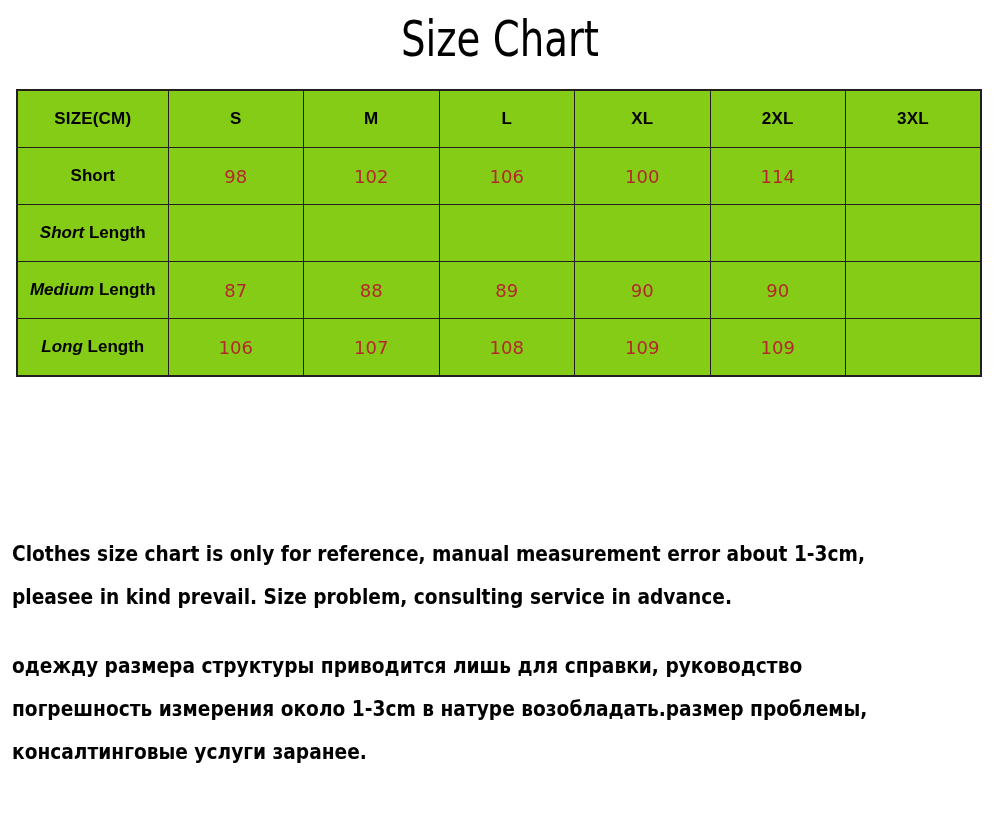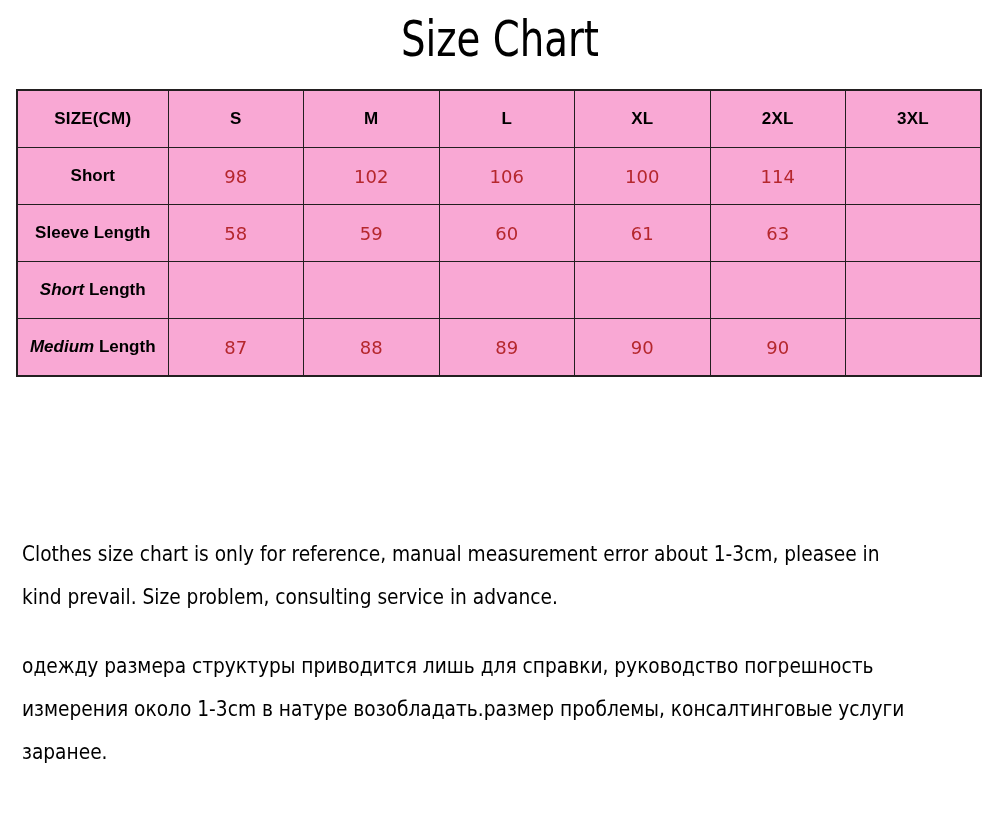--- a/index.html
+++ b/index.html
@@ -48,21 +48,21 @@
   }
   table.size-table col.c-label { width: 151px; }
   table.size-table col.c-size  { width: 135.5px; }
 
   table.size-table td {
     border: 1px solid #231f20;
     height: 56px;
     text-align: center;
     vertical-align: middle;
     padding: 0 2px;
-    background: #f9a8d4;
+    background: #84cc16;
   }
 
   
   tr.head td {
     font-size: 17px;
     font-weight: bold;
     color: #000000;
     letter-spacing: 0.2px;
   }
   tr.head td.lbl { font-size: 17px; }
@@ -86,23 +86,24 @@
     font-size: 18px;
     font-weight: 400;
     color: #b5272d;
     font-family: "DejaVu Sans", "Liberation Sans", sans-serif;
   }
   td.val.empty { color: transparent; }
 
   
   .notes {
     position: absolute;
-    left: 22px;
+    left: 12px;
     top: 532px;
     width: 960px;
+    font-weight: bold;
   }
   .note-en {
     font-family: "DejaVu Sans Condensed", "Liberation Sans", sans-serif;
     font-size: 22px;
     line-height: 43px;
     color: #000000;
     transform: scaleX(0.94);
     transform-origin: 0 0;
     margin: 0;
   }
@@ -146,46 +147,46 @@
         <tr>
           <td class="lbl"><span class="ital"></span><span class="upright">Short</span></td>
           <td class="val">98</td>
           <td class="val">102</td>
           <td class="val">106</td>
           <td class="val">100</td>
           <td class="val">114</td>
           <td class="val empty"></td>
         </tr>
         <tr>
-          <td class="lbl"><span class="ital"></span><span class="upright">Sleeve Length</span></td>
-          <td class="val">58</td>
-          <td class="val">59</td>
-          <td class="val">60</td>
-          <td class="val">61</td>
-          <td class="val">63</td>
-          <td class="val empty"></td>
-        </tr>
-        <tr>
           <td class="lbl"><span class="ital">Short</span><span class="upright"> Length</span></td>
           <td class="val empty"></td>
           <td class="val empty"></td>
           <td class="val empty"></td>
           <td class="val empty"></td>
           <td class="val empty"></td>
           <td class="val empty"></td>
         </tr>
         <tr>
           <td class="lbl"><span class="ital">Medium</span><span class="upright"> Length</span></td>
           <td class="val">87</td>
           <td class="val">88</td>
           <td class="val">89</td>
           <td class="val">90</td>
           <td class="val">90</td>
           <td class="val empty"></td>
         </tr>
+        <tr>
+          <td class="lbl"><span class="ital">Long</span><span class="upright"> Length</span></td>
+          <td class="val">106</td>
+          <td class="val">107</td>
+          <td class="val">108</td>
+          <td class="val">109</td>
+          <td class="val">109</td>
+          <td class="val empty"></td>
+        </tr>
       </tbody>
   </table>
 </div>
 
 <div class="notes">
   <p class="note-en">Clothes size chart is only for reference, manual measurement error about 1-3cm, pleasee in kind prevail. Size problem, consulting service in advance.</p>
   <p class="note-ru">одежду размера структуры приводится лишь для справки, руководство погрешность измерения около 1-3cm в натуре возобладать.размер проблемы, консалтинговые услуги заранее.</p>
 </div>
 
 </body></html>

